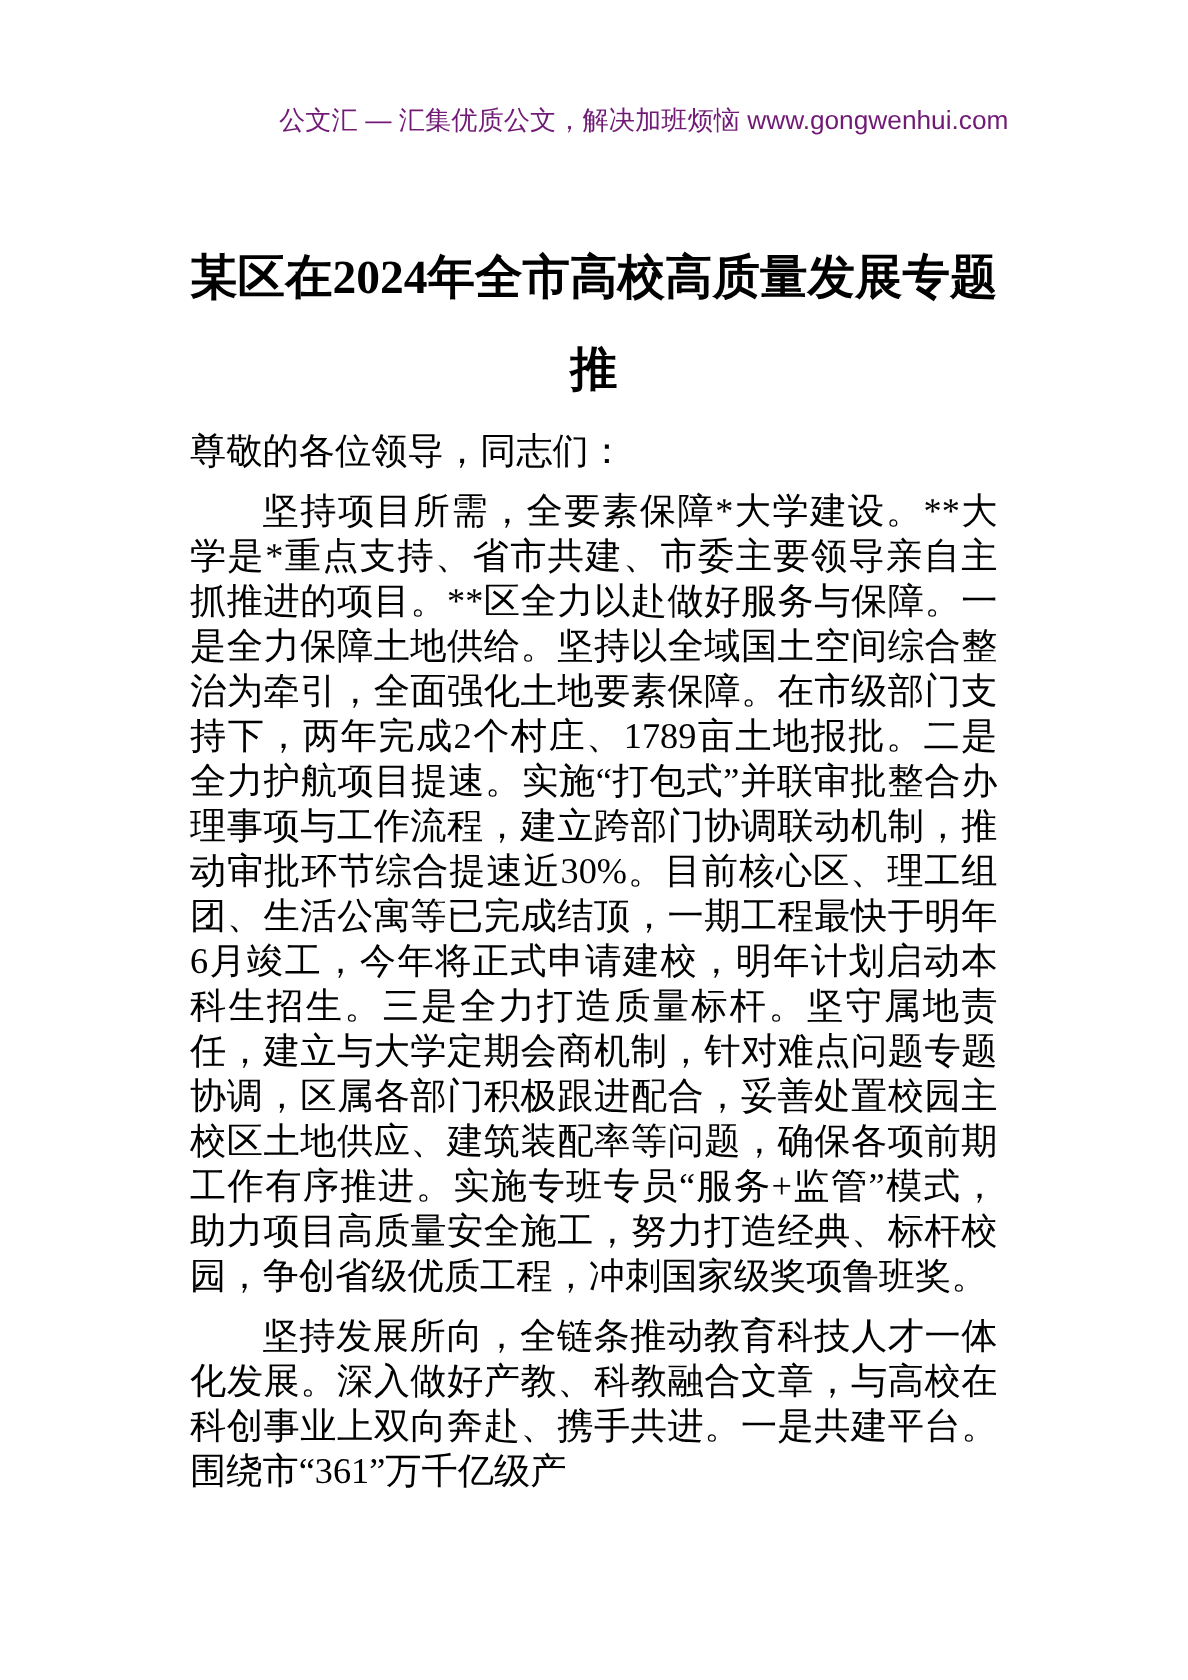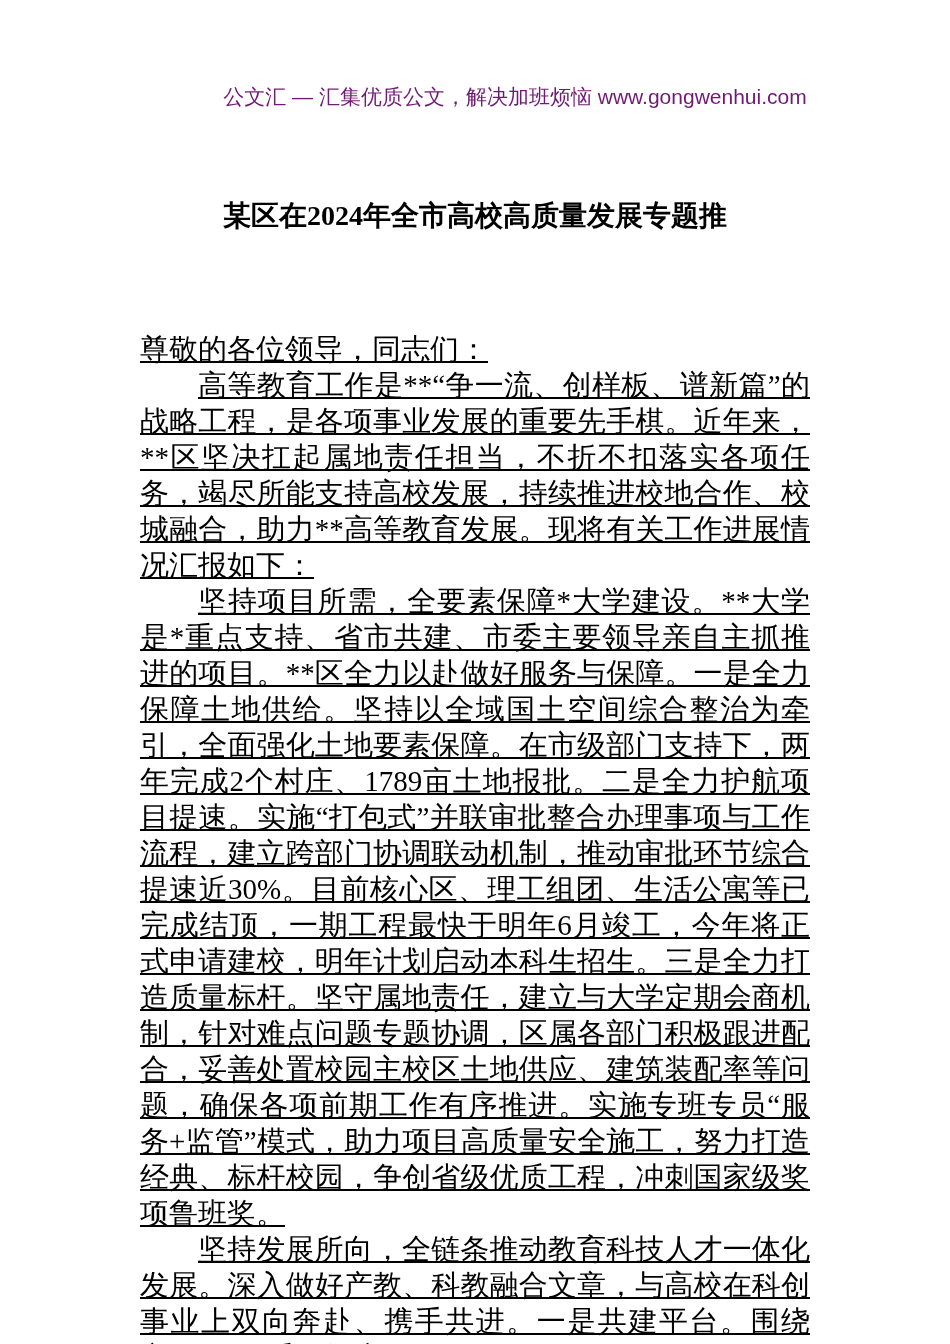--- a/index.html
+++ b/index.html
@@ -26,56 +26,54 @@
     color: #e23333;
     white-space: nowrap;
   }
   .doc-title {
     position: absolute;
     top: 160px;
     left: 140px;
     width: 670px;
     text-align: center;
     font-family: "Liberation Serif", "DejaVu Serif", serif;
-    font-size: 28px;
+    font-size: 38px;
     font-weight: bold;
     line-height: 74px;
     color: #000000;
   }
   .doc-title .title-line {
     display: block;
   }
   .doc-body {
     position: absolute;
     top: 331px;
     left: 140px;
     width: 670px;
     font-family: "Liberation Serif", "DejaVu Serif", serif;
     font-size: 29px;
     line-height: 36px;
     text-align: justify;
     color: #000000;
   }
   .doc-body p {
-    margin: 0;
+    margin: 12px;
     padding: 0;
     text-indent: 2em;
-    text-decoration: underline;
   }
   .doc-body p.no-indent {
     text-indent: 0;
   }
 </style>
 </head>
 <body>
 
 <div class="site-banner" style="color: #701a75; margin-left: 40px;">公文汇 — 汇集优质公文，解决加班烦恼 www.gongwenhui.com</div>
 
 <h1 class="doc-title">
   <span class="title-line">某区在2024年全市高校高质量发展专题推</span>
 </h1>
 
 <div class="doc-body" style="color: rgb(0, 0, 0);">
   <p class="no-indent">尊敬的各位领导，同志们：</p>
-  <p>高等教育工作是**“争一流、创样板、谱新篇”的战略工程，是各项事业发展的重要先手棋。近年来，**区坚决扛起属地责任担当，不折不扣落实各项任务，竭尽所能支持高校发展，持续推进校地合作、校城融合，助力**高等教育发展。现将有关工作进展情况汇报如下：</p>
   <p>坚持项目所需，全要素保障*大学建设。**大学是*重点支持、省市共建、市委主要领导亲自主抓推进的项目。**区全力以赴做好服务与保障。一是全力保障土地供给。坚持以全域国土空间综合整治为牵引，全面强化土地要素保障。在市级部门支持下，两年完成2个村庄、1789亩土地报批。二是全力护航项目提速。实施“打包式”并联审批整合办理事项与工作流程，建立跨部门协调联动机制，推动审批环节综合提速近30%。目前核心区、理工组团、生活公寓等已完成结顶，一期工程最快于明年6月竣工，今年将正式申请建校，明年计划启动本科生招生。三是全力打造质量标杆。坚守属地责任，建立与大学定期会商机制，针对难点问题专题协调，区属各部门积极跟进配合，妥善处置校园主校区土地供应、建筑装配率等问题，确保各项前期工作有序推进。实施专班专员“服务+监管”模式，助力项目高质量安全施工，努力打造经典、标杆校园，争创省级优质工程，冲刺国家级奖项鲁班奖。</p>
   <p>坚持发展所向，全链条推动教育科技人才一体化发展。深入做好产教、科教融合文章，与高校在科创事业上双向奔赴、携手共进。一是共建平台。围绕市“361”万千亿级产</p>
 </div>
 
 </body></html>

